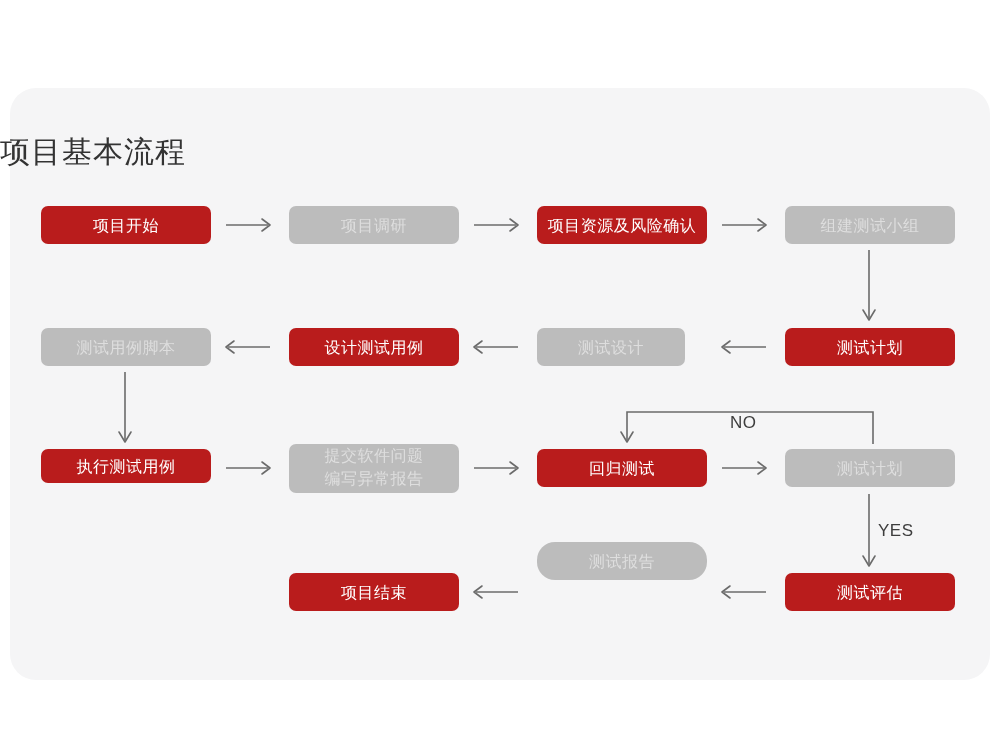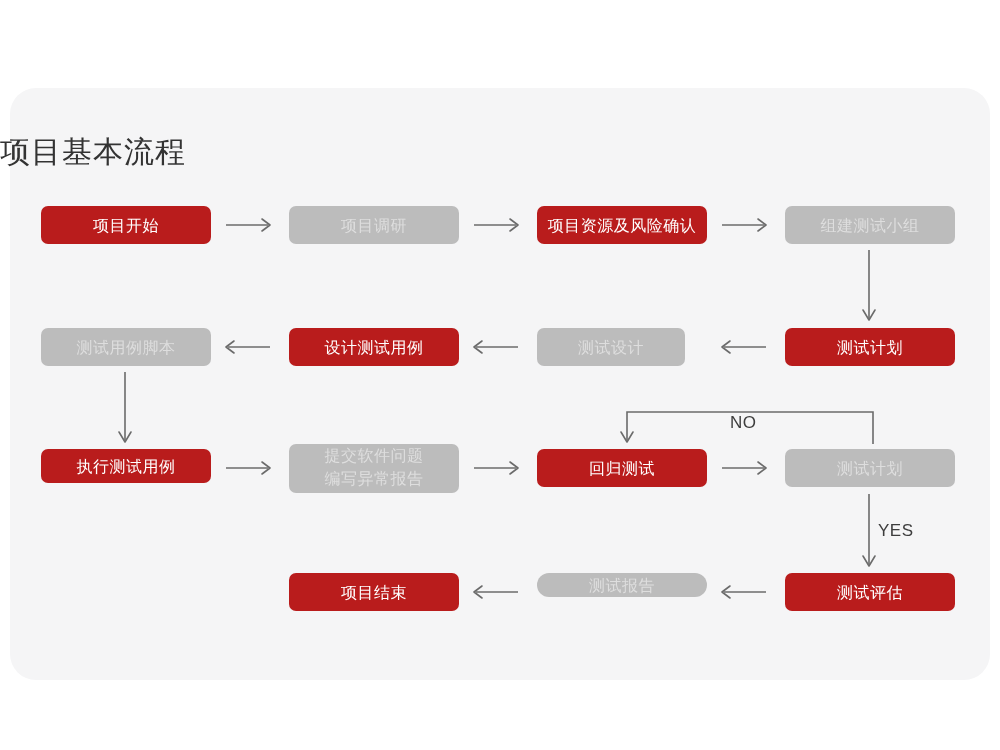--- a/index.html
+++ b/index.html
@@ -190,16 +190,16 @@
   <div class="node gray" style="left:537px; top:328px; width:148px; height:38px;">测试设计</div>
   <div class="node purple" style="left:785px; top:328px; width:170px; height:38px;">测试计划</div>
 
   <div class="node purple" style="left:41px;  top:449px; width:170px; height:34px;">执行测试用例</div>
   <div class="node gray" style="left:289px; top:444px; width:170px; height:49px; white-space:pre-line;font-family:Liberation Mono, monospace;">提交软件问题
 编写异常报告</div>
   <div class="node purple" style="left:537px; top:449px; width:170px; height:38px;">回归测试</div>
   <div class="node gray" style="left:785px; top:449px; width:170px; height:38px;">测试计划</div>
 
   <div class="node purple" style="left:289px; top:573px; width:170px; height:38px;">项目结束</div>
-  <div class="node gray" style="left:537px; top:573px; width:170px; height:24px;border-radius:18px;">测试报告</div>
+  <div class="node gray" style="left:537px; top:542px; width:170px; height:38px;border-radius:18px;">测试报告</div>
   <div class="node purple" style="left:785px; top:573px; width:170px; height:38px;">测试评估</div>
 
 </div>
 
 </body></html>

